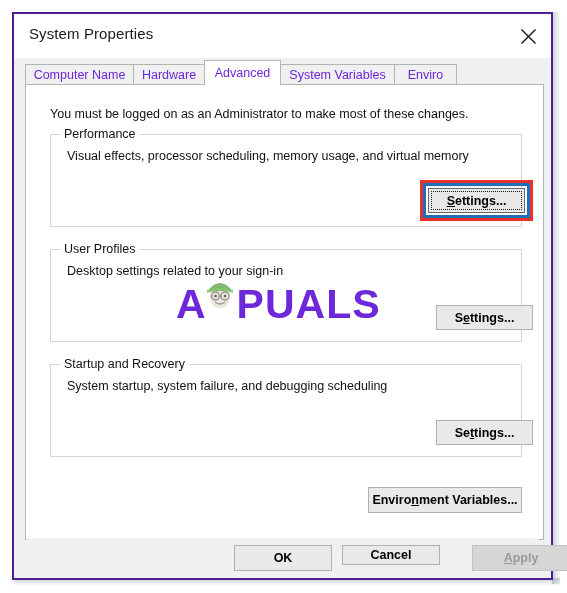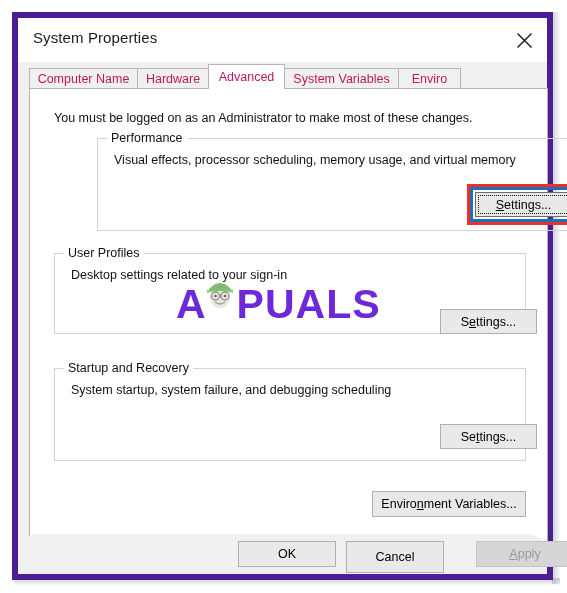--- a/index.html
+++ b/index.html
@@ -41,21 +41,21 @@
   }
 
   
   #dialog {
     position: absolute;
     left: 12px;
     top: 12px;
     width: 541px;
     height: 568px;
     background: #f0f0f0;
-    border: 6px solid #4c1d95;
+    border: 2px solid #4c1d95;
     box-sizing: border-box;
   }
 
   
   .titlebar {
     position: absolute;
     left: 0;
     top: 0;
     right: 0;
     height: 44px;
@@ -93,21 +93,21 @@
   }
   .tab {
     position: absolute;
     top: 6px;
     height: 21px;
     background: #f0f0f0;
     border: 1px solid #b4b4b4;
     border-bottom: none;
     box-sizing: border-box;
     font-size: 12.5px;
-    color: #be185d;
+    color: #6d28d9;
     line-height: 20px;
     text-align: center;
     white-space: nowrap;
     cursor: default;
   }
   .tab.active {
     top: 2px;
     height: 25px;
     background: #ffffff;
     border-color: #b4b4b4;
@@ -170,20 +170,21 @@
     box-sizing: border-box;
     font-size: 12.5px;
     color: #000000;
     text-align: center;
     white-space: nowrap;
     cursor: default;
     font-family: "Liberation Sans", sans-serif;
     display: flex;
     align-items: center;
     justify-content: center;
+    font-weight: bold;
   }
   .btn.flat { background: #e9e9e9; border-color: #b0b0b0; }
   .btn.disabled { color: #9a9a9a; background: #d6d6d6; border-color: #c4c4c4; }
   .btn u { text-decoration: underline; }
 
   
   .btn.focused {
     background: #e8e8e8;
     border: 1px solid #6a6a6a;
   }
@@ -278,33 +279,33 @@
       <div class="tab active" style="left:190px; width:77px;">Advanced</div>
       <div class="tab" style="left:119px; width:72px;">Hardware</div>
       <div class="tab" style="left:266px; width:115px;">System Variables</div>
       <div class="tab" style="left:380px; width:63px;">Enviro</div>
     </div>
 
     <div class="tabpanel">
 
       <div class="admin-note">You must be logged on as an Administrator to make most of these changes.</div>
 
-      <div class="group" style="left:24px; top:49px; width:472px; height:93px;margin-left:43px;">
+      <div class="group" style="left:24px; top:49px; width:472px; height:93px;">
         <div class="group-label">Performance</div>
         <div class="group-desc">Visual effects, processor scheduling, memory usage, and virtual memory</div>
 
         <div class="btn focused" style="left:377px; top:53px; width:97px; height:25px;">
           <span><u>S</u><span>ettings...</span></span>
           <span class="focus-ring"></span>
         </div>
         <div class="blue-ring" style="left:372px; top:48px; width:107px; height:35px;"></div>
         <div class="red-ring" style="left:369px; top:45px; width:113px; height:41px;"></div>
       </div>
 
-      <div class="group" style="left:24px; top:164px; width:472px; height:81px;">
+      <div class="group" style="left:24px; top:164px; width:472px; height:93px;">
         <div class="group-label">User Profiles</div>
         <div class="group-desc">Desktop settings related to your sign-in</div>
 
         <div class="btn flat" style="left:385px; top:55px; width:97px; height:25px;">
           <span><span>S</span><u>e</u><span>ttings...</span></span>
         </div>
       </div>
 
       <div class="group" style="left:24px; top:279px; width:472px; height:93px;">
         <div class="group-label">Startup and Recovery</div>
@@ -316,21 +317,21 @@
       </div>
 
       <div class="btn flat" style="left:342px; top:402px; width:154px; height:26px;">
         <span><span>Enviro</span><u>n</u><span>ment Variables...</span></span>
       </div>
 
     </div>
 
     <div class="footer">
       <div class="btn flat" style="left:220px; top:7px; width:98px; height:26px;">OK</div>
-      <div class="btn flat" style="left:328px; top:7px; width:98px; height:32px;">Cancel</div>
+      <div class="btn flat" style="left:328px; top:7px; width:98px; height:20px;">Cancel</div>
       <div class="btn disabled" style="left:436px; top:7px; width:98px; height:26px;margin-left:22px;">
         <span><u>A</u><span>pply</span></span>
       </div>
     </div>
 
   </div>
 
   <div class="wm-appuals">
     <span>A</span><span style="display:inline-block;width:30px;"></span><span>PUALS</span>
   </div>

